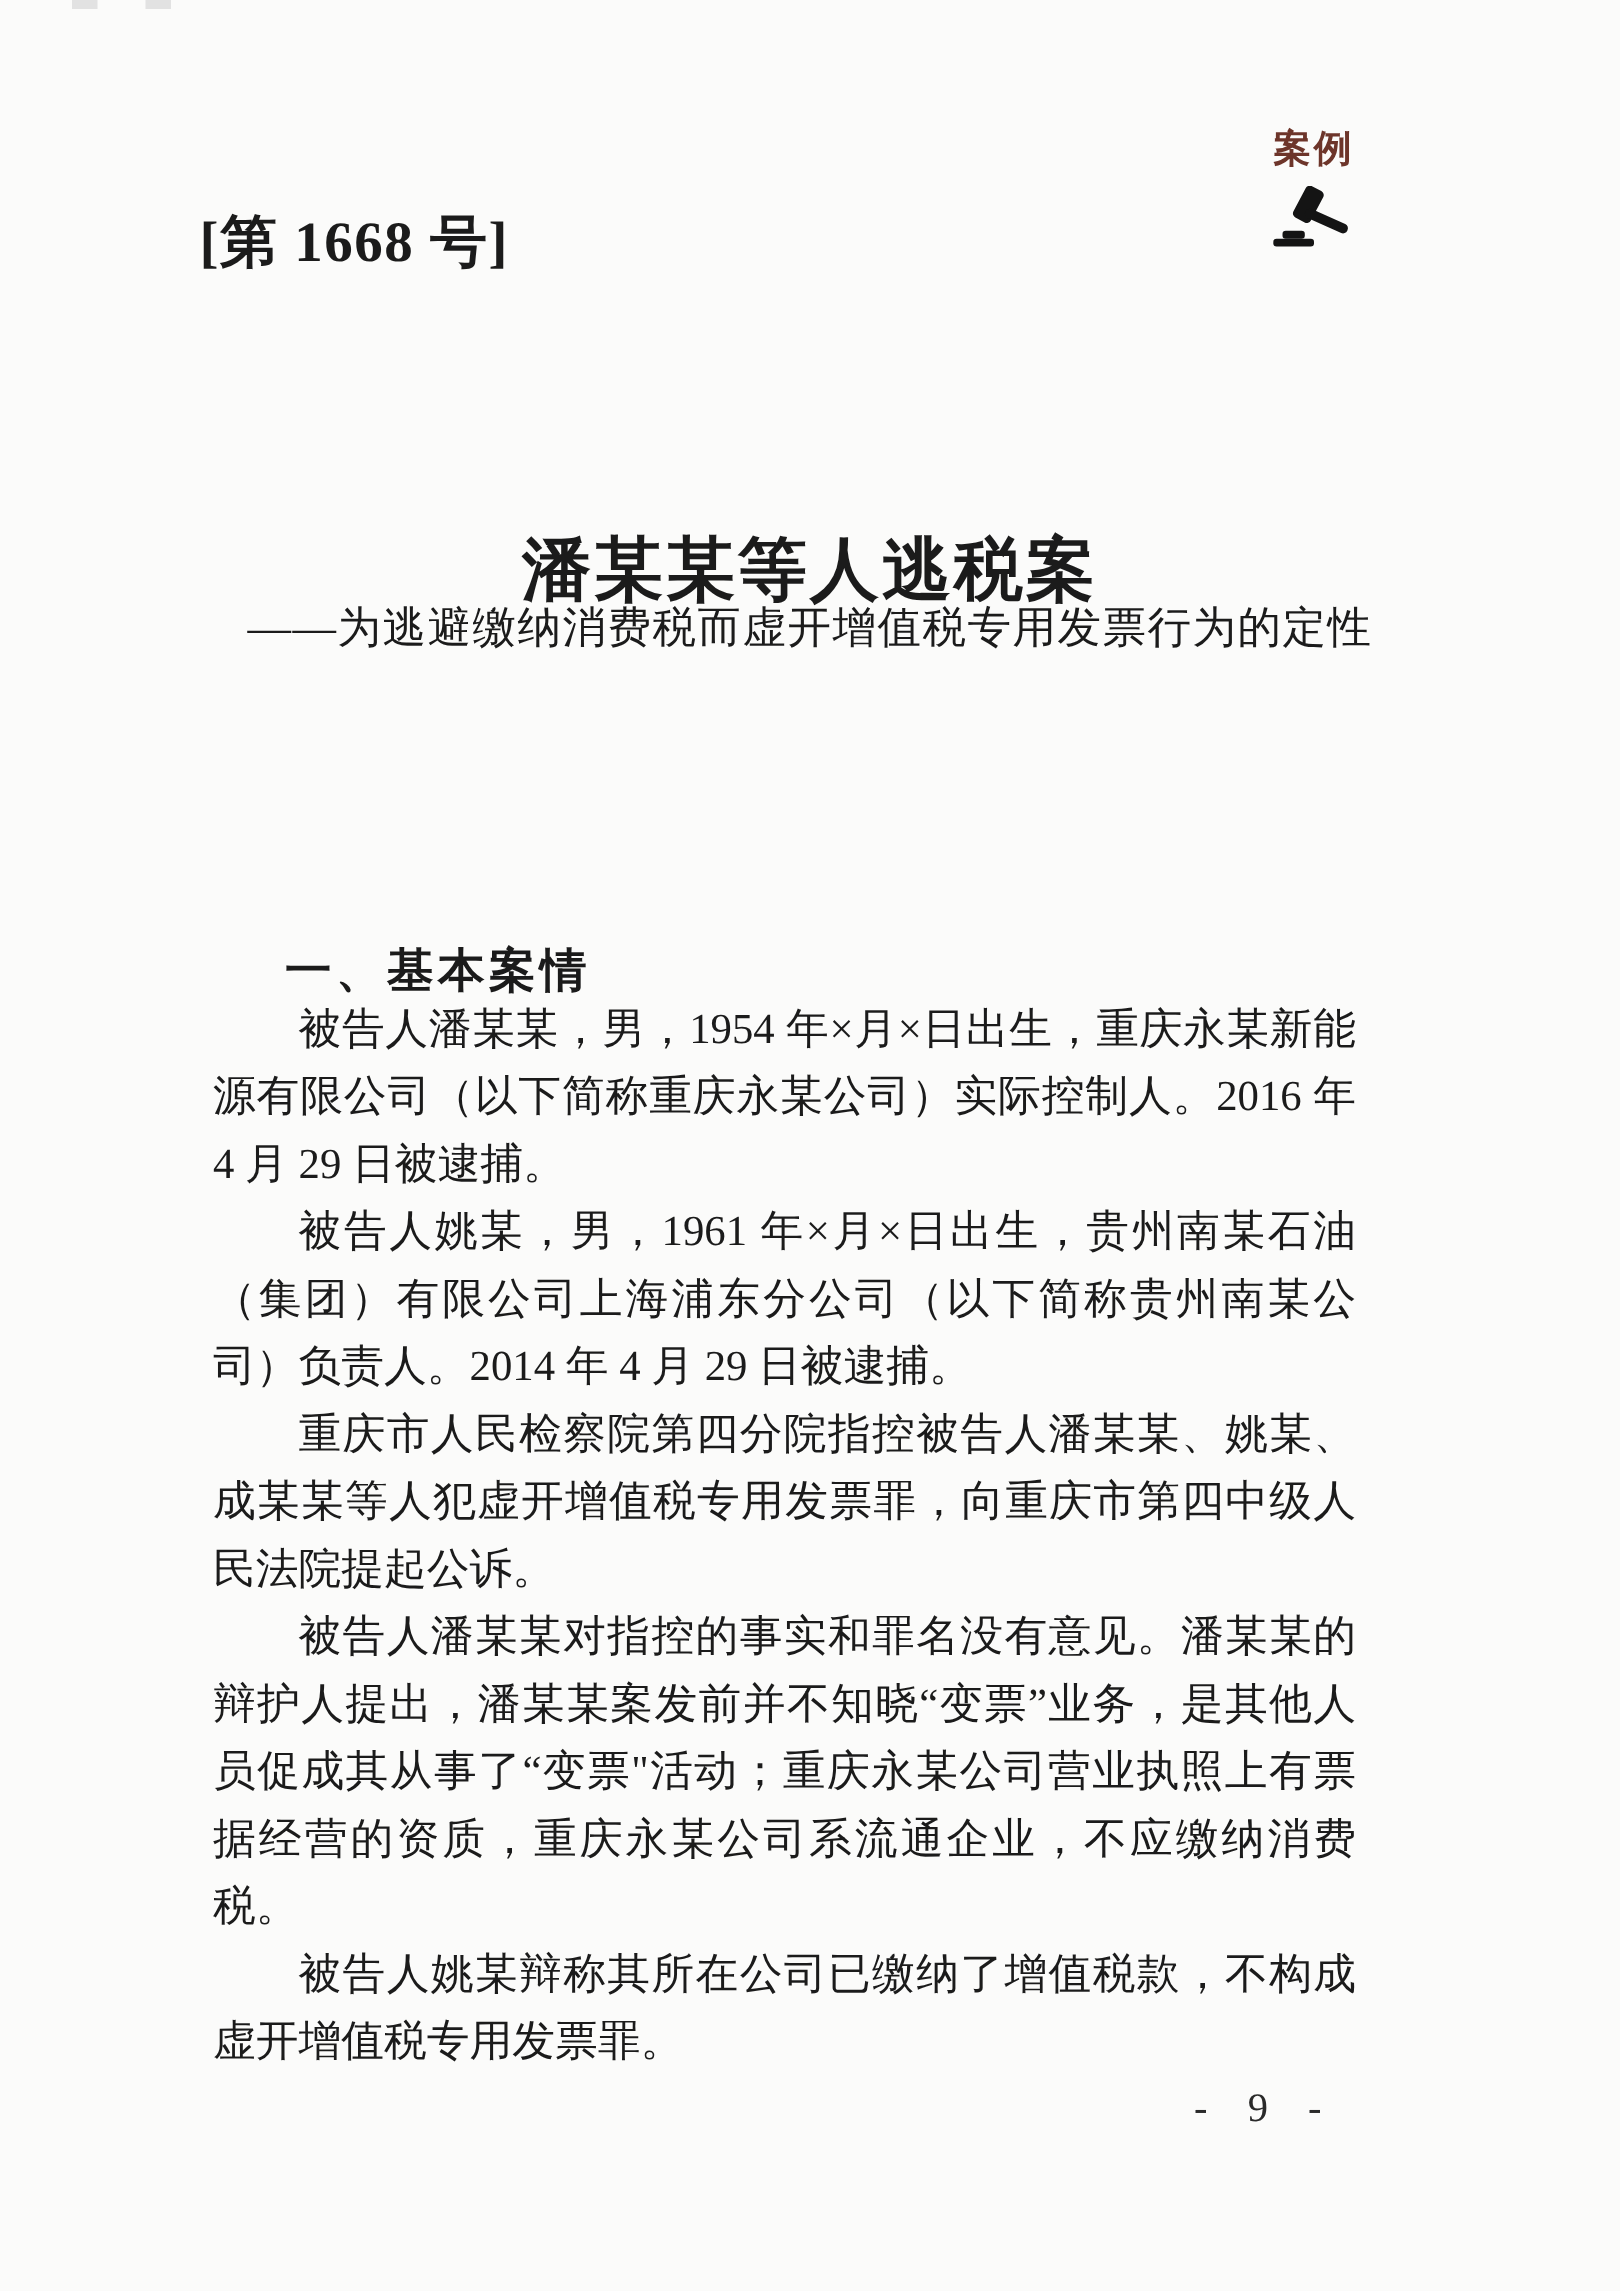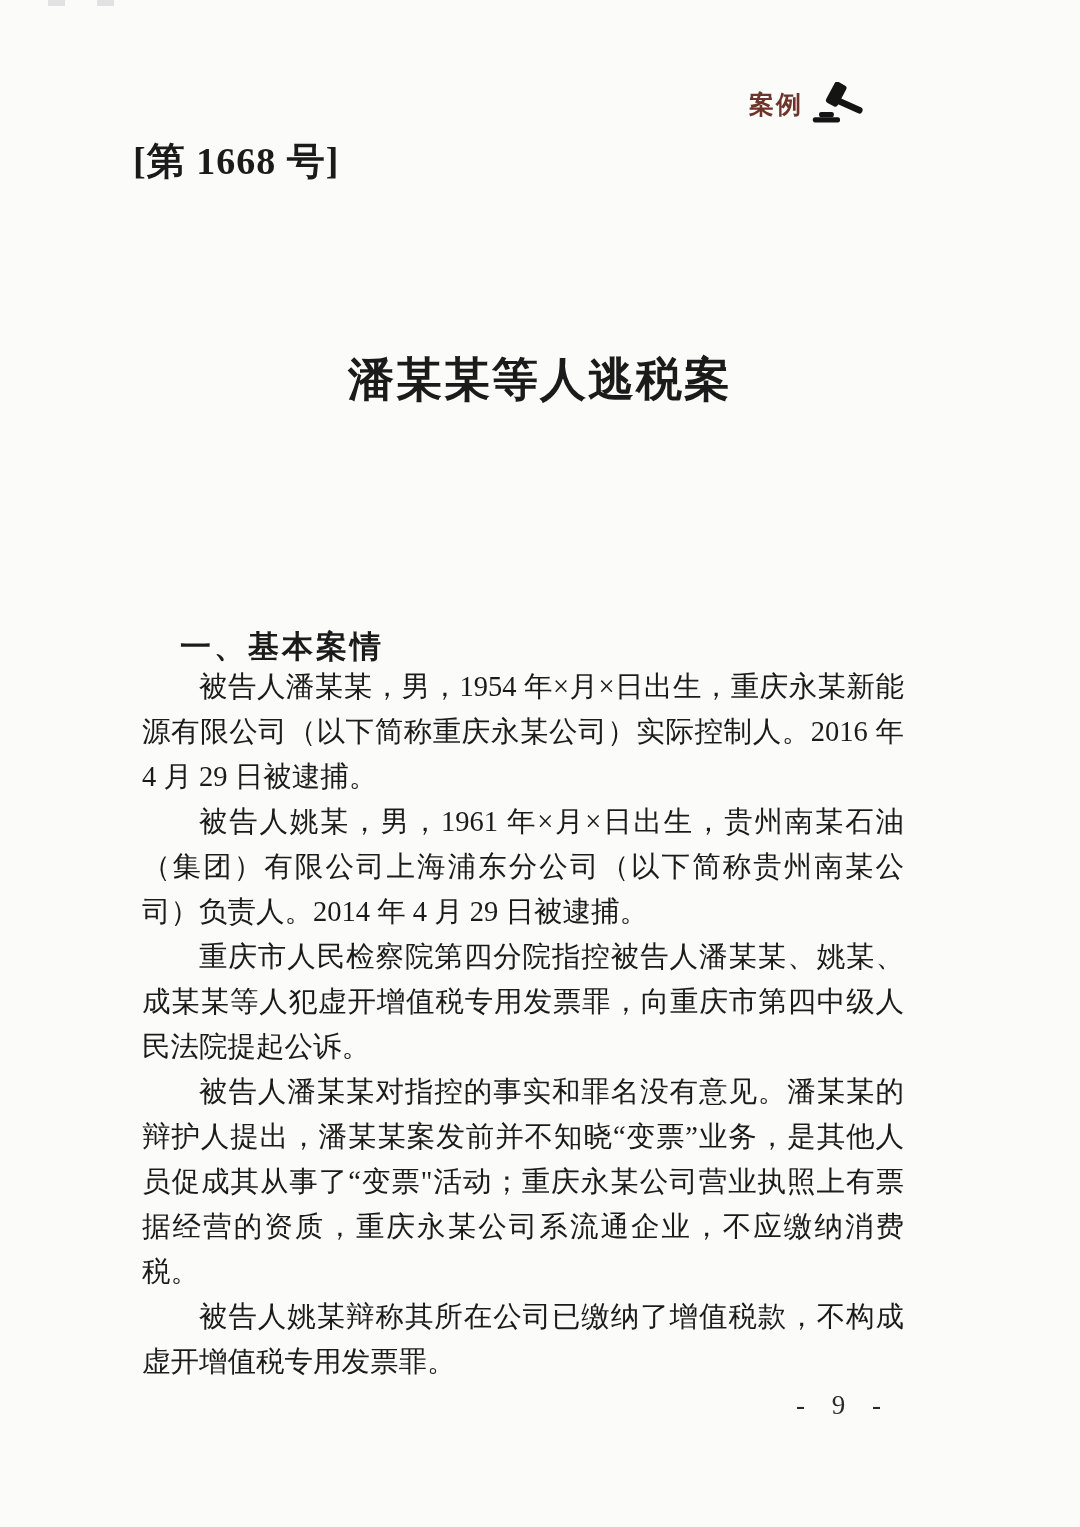--- a/index.html
+++ b/index.html
@@ -24,24 +24,25 @@
     width: 17px;
     top: 0;
     background: #e2e2e2;
   }
   .artifact-1 { left: 48px; }
   .artifact-2 { left: 97px; }
 
   .corner-tag {
     position: absolute;
     top: 82px;
-    right: 212px;
+    right: 176px;
     display: flex;
     align-items: center;
     gap: 9px;
+    flex-direction: column;
   }
   .corner-label {
     font-size: 25px;
     font-weight: 700;
     color: #6d352a;
     letter-spacing: 2px;
   }
   .corner-icon svg { display: block; }
 
   .case-number {
@@ -71,21 +72,21 @@
     left: 0;
     width: 1080px;
     text-align: center;
     font-size: 29px;
     letter-spacing: 1px;
   }
 
   .section-heading {
     position: absolute;
     top: 600px;
-    left: 180px;
+    left: 190px;
     font-size: 31px;
     font-weight: 700;
     letter-spacing: 3px;
   }
 
   .doc-body {
     position: absolute;
     top: 664px;
     left: 142px;
     width: 762px;
@@ -128,20 +129,21 @@
 
         <rect x="27" y="15" width="35" height="7.5" rx="3.5" transform="rotate(24 27 15)"></rect>
       </svg>
     </span>
   </div>
 
   <div class="case-number">[第 1668 号]</div>
 
   <h1 class="doc-title">潘某某等人逃税案</h1>
 
+  <div class="doc-subtitle">——为逃避缴纳消费税而虚开增值税专用发票行为的定性</div>
 
   <h2 class="section-heading">一、基本案情</h2>
 
   <div class="doc-body">
     <p>被告人潘某某，男，1954 年×月×日出生，重庆永某新能源有限公司（以下简称重庆永某公司）实际控制人。2016 年 4 月 29 日被逮捕。</p>
     <p>被告人姚某，男，1961 年×月×日出生，贵州南某石油（集团）有限公司上海浦东分公司（以下简称贵州南某公司）负责人。2014 年 4 月 29 日被逮捕。</p>
     <p>重庆市人民检察院第四分院指控被告人潘某某、姚某、成某某等人犯虚开增值税专用发票罪，向重庆市第四中级人民法院提起公诉。</p>
     <p>被告人潘某某对指控的事实和罪名没有意见。潘某某的辩护人提出，潘某某案发前并不知晓“变票”业务，是其他人员促成其从事了“变票"活动；重庆永某公司营业执照上有票据经营的资质，重庆永某公司系流通企业，不应缴纳消费税。</p>
     <p>被告人姚某辩称其所在公司已缴纳了增值税款，不构成虚开增值税专用发票罪。</p>
   </div>

